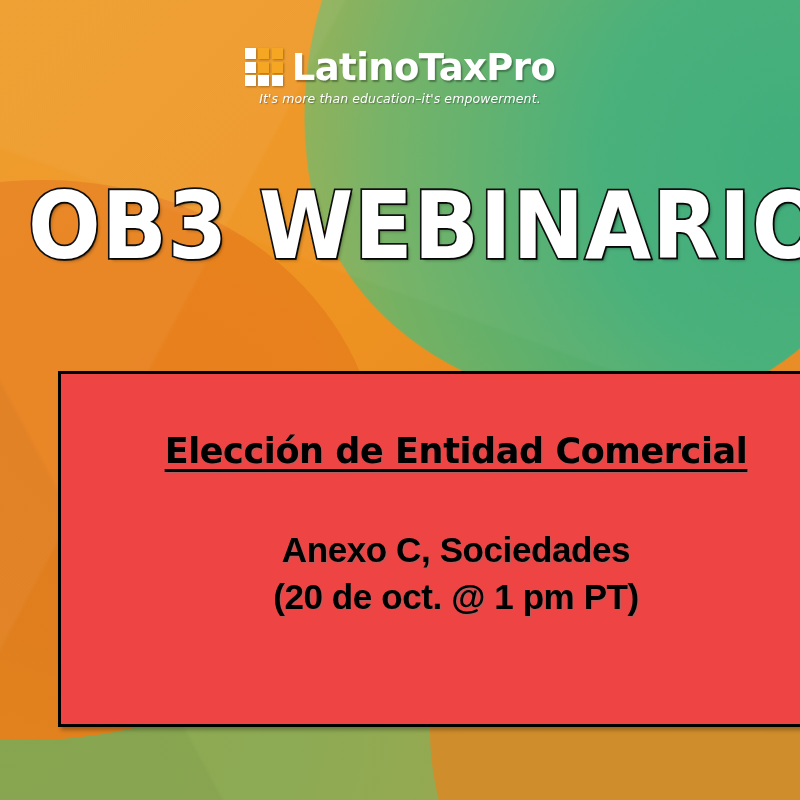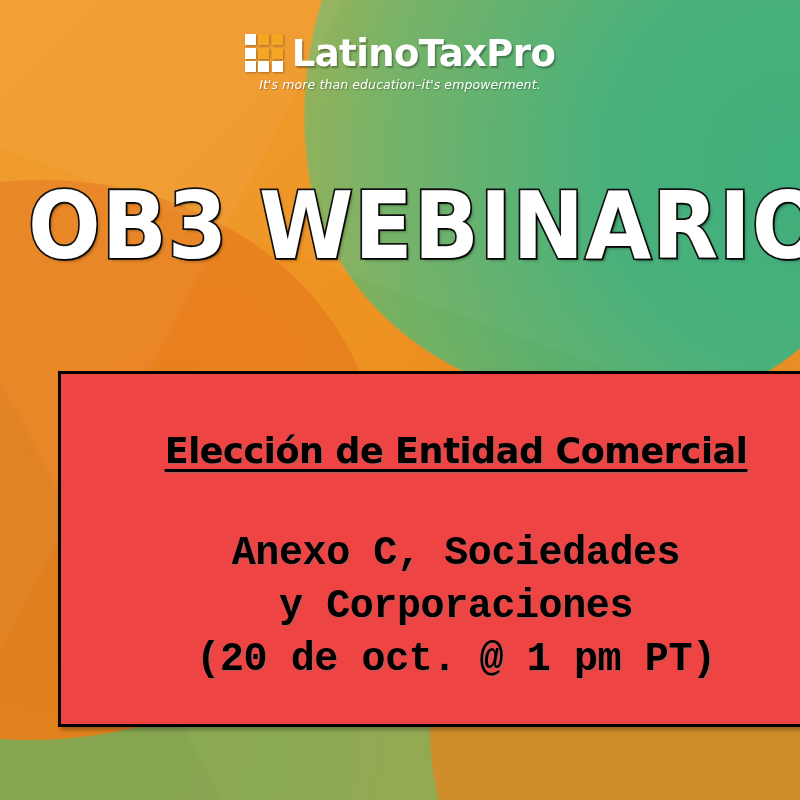--- a/index.html
+++ b/index.html
@@ -96,21 +96,21 @@
       linear-gradient(118deg, rgba(255,255,255,0.045) 0 28%, rgba(0,0,0,0) 28.4% 100%),
       linear-gradient(62deg,  rgba(0,0,0,0.035)   0 18%, rgba(0,0,0,0) 18.4% 100%),
       linear-gradient(200deg, rgba(255,255,255,0.03) 0 40%, rgba(0,0,0,0) 40.4% 100%);
     mix-blend-mode: normal;
   }
 
   
   #brand-header {
     position: absolute;
     left: 0;
-    top: 34px;
+    top: 48px;
     width: 800px;
     display: flex;
     flex-direction: column;
     align-items: center;
     z-index: 5;
   }
 
   .brand-row {
     display: flex;
     align-items: center;
@@ -210,22 +210,22 @@
     white-space: nowrap;
     text-shadow: 1.2px 1.2px 0.6px rgba(120,120,120,0.55);
   }
 
   .card-body {
     margin-top: 56px;
     text-align: center;
   }
 
   .card-body-line {
-    font-family: Liberation Mono, monospace;
-    font-size: 40px;
+    font-family: Liberation Sans, sans-serif;
+    font-size: 35px;
     font-weight: 700;
     letter-spacing: -0.4px;
     line-height: 1.33;
     color: #000000;
     white-space: nowrap;
     text-shadow: 1.2px 1.2px 0.6px rgba(120,120,120,0.55);
   }
 </style>
 </head>
 <body>
@@ -256,18 +256,17 @@
     </div>
     <div class="brand-tagline">It's more than education–it's empowerment.</div>
   </div>
 
   <div id="hero-title">OB3 WEBINARIO</div>
 
   <div id="content-card">
     <div class="card-heading">Elección de Entidad Comercial</div>
     <div class="card-body">
       <div class="card-body-line">Anexo C, Sociedades</div>
-      <div class="card-body-line">y Corporaciones</div>
       <div class="card-body-line">(20 de oct. @ 1 pm PT)</div>
     </div>
   </div>
 
 </div>
 
 </body></html>

